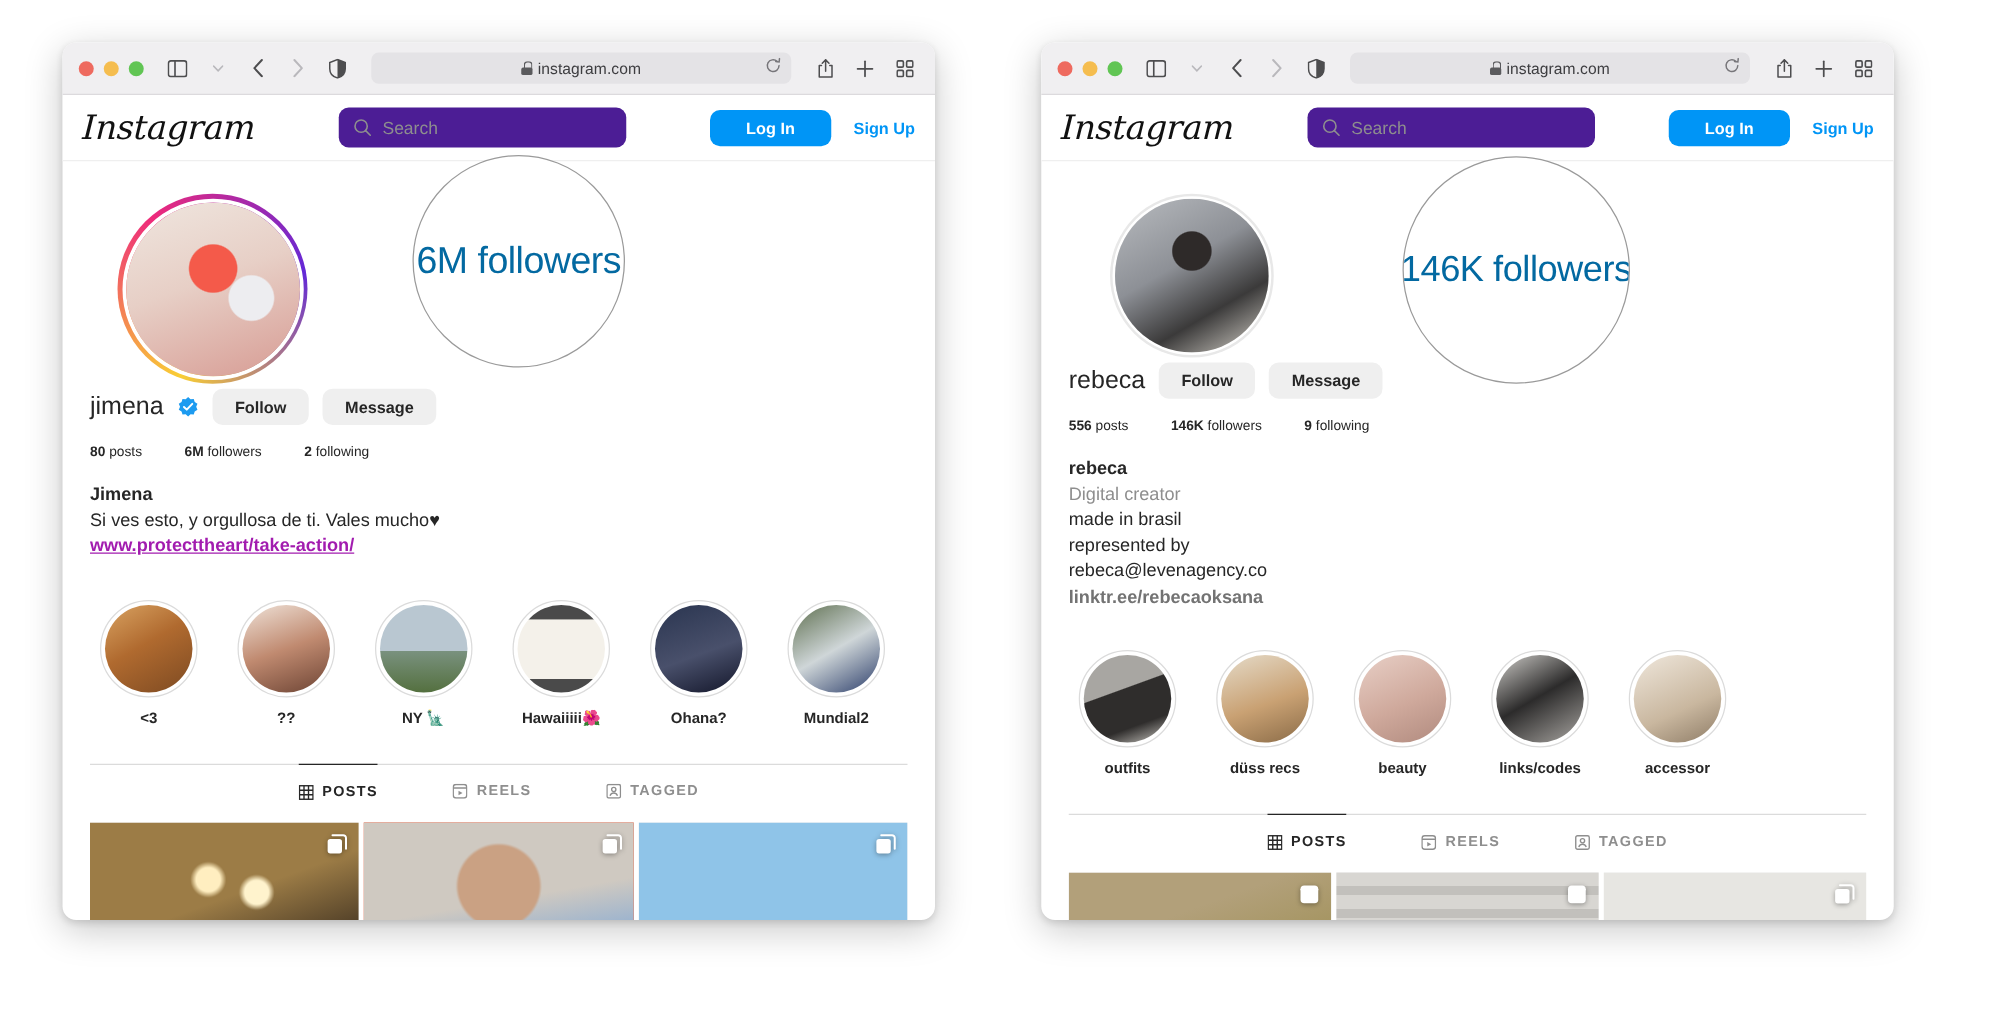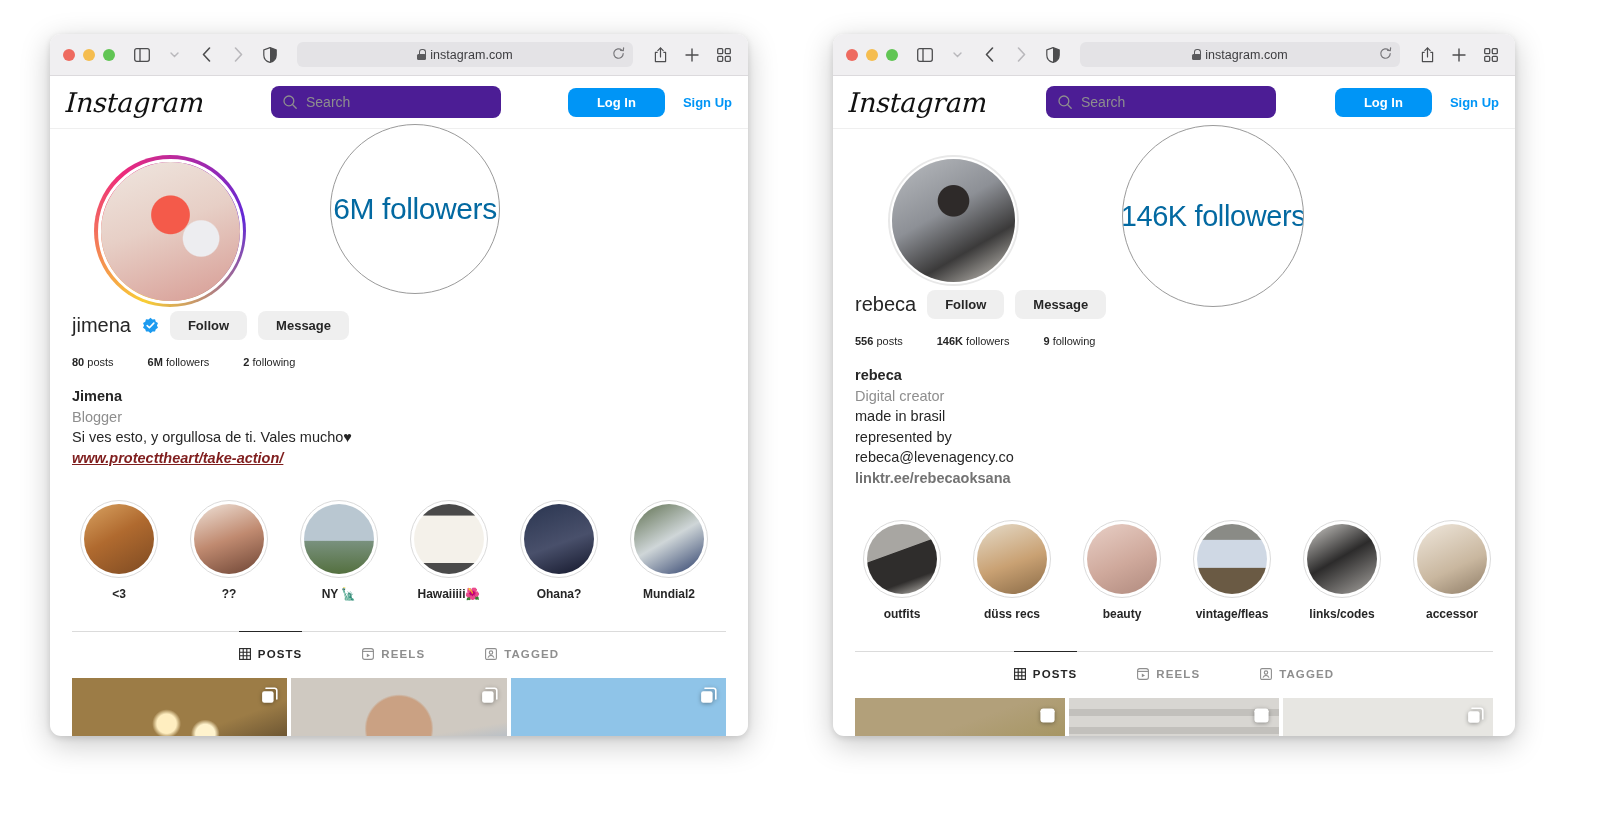--- a/index.html
+++ b/index.html
@@ -190,21 +190,21 @@
 
   .stats-row { display: flex; gap: 34px; margin-bottom: 18px; }
   .stat { font-size: 11px; color: #262626; white-space: nowrap; }
   .stat b { font-weight: bold; }
 
   .bio { font-size: 14.5px; color: #262626; line-height: 1.42; }
   .bio .name { font-weight: bold; display: block; }
   .bio .category { color: #8e8e8e; display: block; }
   .bio .line { display: block; }
   .bio .link { color: #737373; font-weight: bold; text-decoration: none; display: block; }
-  .bio .link.underlined { text-decoration: underline; color: #7f1d1d; font-style: italic; }
+  .bio .link.underlined { text-decoration: underline; color: #a21caf; }
 
   
   .highlights {
     display: flex;
     gap: 32px;
     padding: 32px 30px 0 30px;
     overflow: hidden;
   }
   .hl { width: 78px; flex: none; text-align: center; }
   .hl-circle {
@@ -459,21 +459,20 @@
           <button class="btn-action">Follow</button>
           <button class="btn-action">Message</button>
         </div>
         <div class="stats-row">
           <span class="stat"><b>80</b> <span>posts</span></span>
           <span class="stat"><b>6M</b> <span>followers</span></span>
           <span class="stat"><b>2</b> <span>following</span></span>
         </div>
         <div class="bio">
           <span class="name">Jimena</span>
-          <span class="category">Blogger</span>
           <span class="line">Si ves esto, y orgullosa de ti. Vales mucho♥</span>
           <a class="link underlined" href="#">www.protecttheart/take-action/</a>
         </div>
       </div>
     </div>
   </div>
 
   <div class="highlights">
     <div class="hl">
         <div class="hl-circle">
@@ -710,26 +709,20 @@
         <div class="hl-label">düss recs</div>
       </div>
     <div class="hl">
         <div class="hl-circle">
           <div class="hl-photo art-beauty"></div>
         </div>
         <div class="hl-label">beauty</div>
       </div>
     <div class="hl">
         <div class="hl-circle">
-          <div class="hl-photo art-window"></div>
-        </div>
-        <div class="hl-label">vintage/fleas</div>
-      </div>
-    <div class="hl">
-        <div class="hl-circle">
           <div class="hl-photo art-boots"></div>
         </div>
         <div class="hl-label">links/codes</div>
       </div>
     <div class="hl">
         <div class="hl-circle">
           <div class="hl-photo art-acc"></div>
         </div>
         <div class="hl-label">accessor</div>
       </div>

